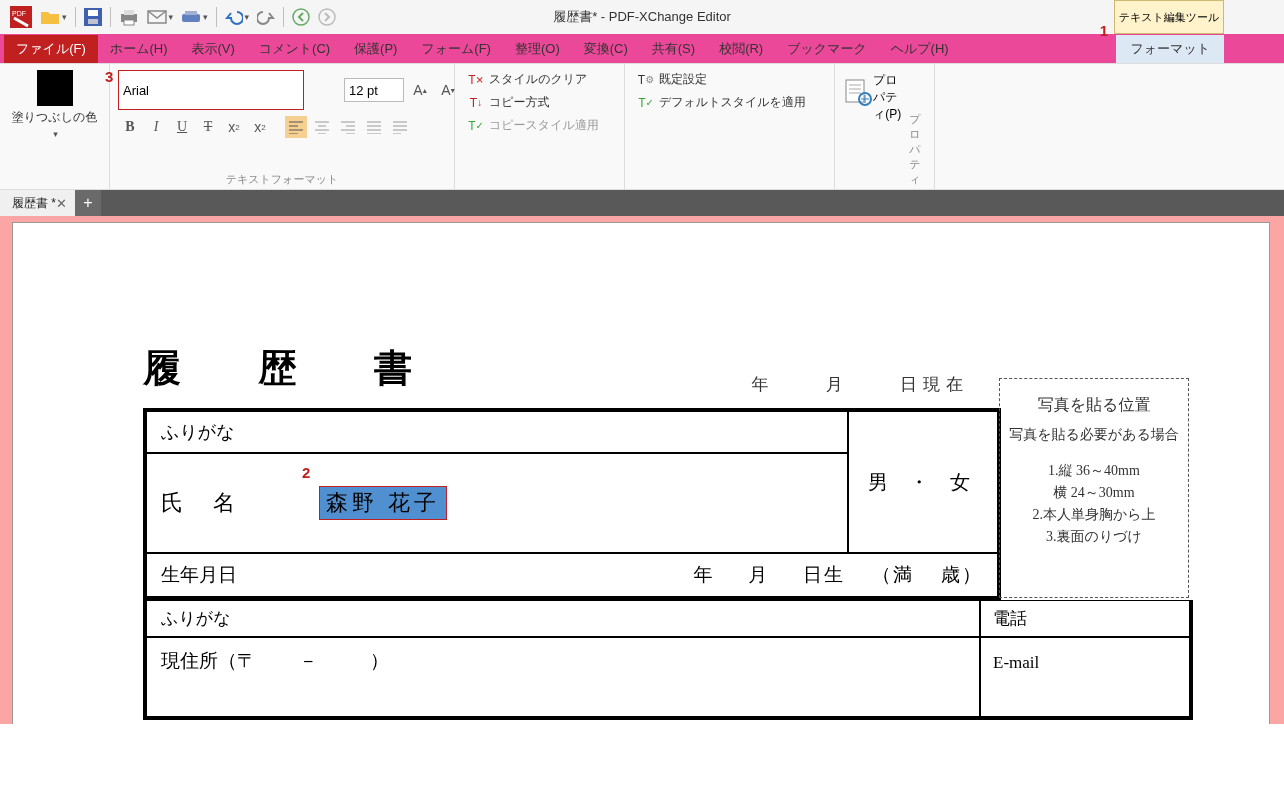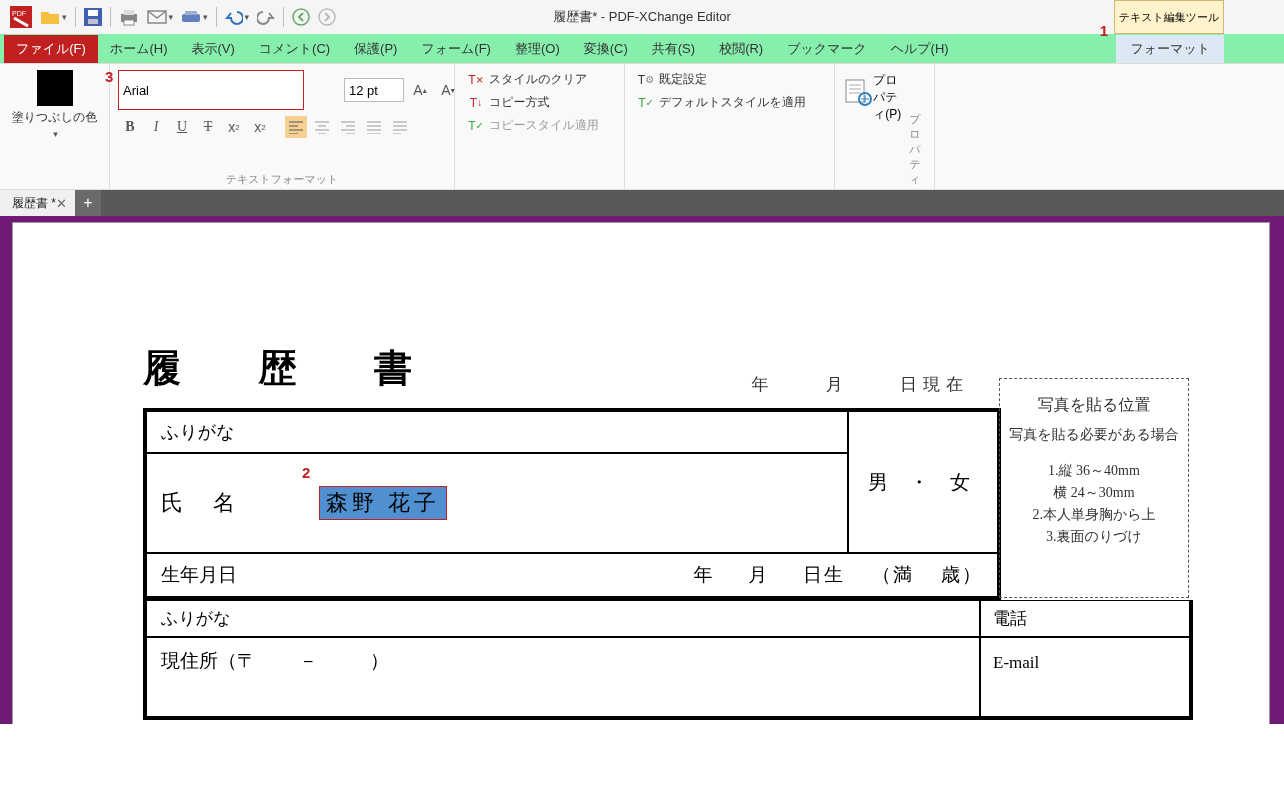--- a/index.html
+++ b/index.html
@@ -6,21 +6,21 @@
 body { font-family: "Meiryo", "MS PGothic", sans-serif; font-size: 12px; background: #fff; width: 1284px; height: 800px; overflow: hidden; }
 
 
 .qat { height: 34px; background: #f5f5f5; display: flex; align-items: center; padding: 0 6px; position: relative; }
 .qat-item { display: inline-flex; align-items: center; margin: 0 2px; padding: 2px; cursor: pointer; }
 .qat-sep { width: 1px; height: 20px; background: #c0c0c0; margin: 0 4px; }
 .title-text { position: absolute; left: 50%; transform: translateX(-50%); font-size: 13px; color: #333; }
 .text-edit-tool { position: absolute; right: 60px; top: 0; width: 110px; height: 34px; background: #fff3cc; border: 1px solid #d0b870; display: flex; align-items: center; justify-content: center; font-size: 11px; line-height: 1.1; text-align: center; }
 
 
-.menu-bar { height: 30px; background: #86efac; display: flex; align-items: center; padding: 0 4px; position: relative; border-bottom: 1px solid #ddd; }
+.menu-bar { height: 30px; background: #ec4899; display: flex; align-items: center; padding: 0 4px; position: relative; border-bottom: 1px solid #ddd; }
 .menu-item { padding: 5px 12px; font-size: 13px; color: #333; cursor: pointer; }
 .menu-item.file { background: #c02020; color: #fff; }
 .menu-item.format { background: #dde8f5; padding: 5px 14px; position: absolute; right: 60px; }
 
 
 .ribbon { height: 126px; background: #f9f9f9; display: flex; border-bottom: 1px solid #ddd; }
 .ribbon-group { border-right: 1px solid #ddd; padding: 6px 8px 2px; display: flex; flex-direction: column; }
 .ribbon-group-label { text-align: center; font-size: 11px; color: #888; margin-top: auto; padding-top: 4px; }
 .fill-color { width: 110px; display: flex; flex-direction: column; align-items: center; }
 .fill-swatch { width: 36px; height: 36px; background: #000; margin-bottom: 4px; }
@@ -34,21 +34,21 @@
 .props-group { width: 100px; display: flex; flex-direction: row; align-items: flex-start; }
 .props-icon { width: 32px; height: 32px; display: flex; align-items: center; justify-content: center; margin-top: 6px; }
 
 
 .tab-bar { height: 26px; background: #595959; display: flex; align-items: center; }
 .doc-tab { background: #f0f0f0; height: 26px; display: flex; align-items: center; padding: 0 8px 0 12px; font-size: 12px; color: #222; }
 .doc-tab .close { color: #666; cursor: pointer; font-size: 13px; }
 .add-tab { width: 26px; height: 26px; background: #6a6a6a; color: #fff; display: flex; align-items: center; justify-content: center; font-size: 16px; cursor: pointer; }
 
 
-.doc-area { height: 508px; background: #701a75; overflow: hidden; position: relative; }
+.doc-area { height: 508px; background: #fca5a5; overflow: hidden; position: relative; }
 .page { position: absolute; left: 12px; top: 6px; width: 1258px; height: 578px; background: #fff; border: 1px solid #999; padding: 120px 120px 0 130px; }
 .resume-title { font-size: 38px; letter-spacing: 34px; font-family: serif; font-weight: bold; margin-bottom: 14px; }
 .date-row { text-align: right; font-size: 17px; color: #333; font-family: serif; position: absolute; top: 150px; right: 300px; letter-spacing: 6px; }
 .resume-table { width: 858px; border: 3px solid #000; }
 .resume-table td { border: 1px solid #000; padding: 8px 14px; font-size: 18px; font-family: serif; }
 .photo-box { position: absolute; right: 80px; top: 155px; width: 190px; height: 220px; border: 1px dashed #555; padding: 12px 8px; font-size: 14px; text-align: center; color: #333; font-family: serif; }
 .photo-box .line { margin: 4px 0; }
 .selected-name { display: inline-block; background: #5090d0; color: #000; border: 1px solid #c02020; padding: 1px 6px; font-size: 22px; font-family: sans-serif; letter-spacing: 4px; }
 
 

